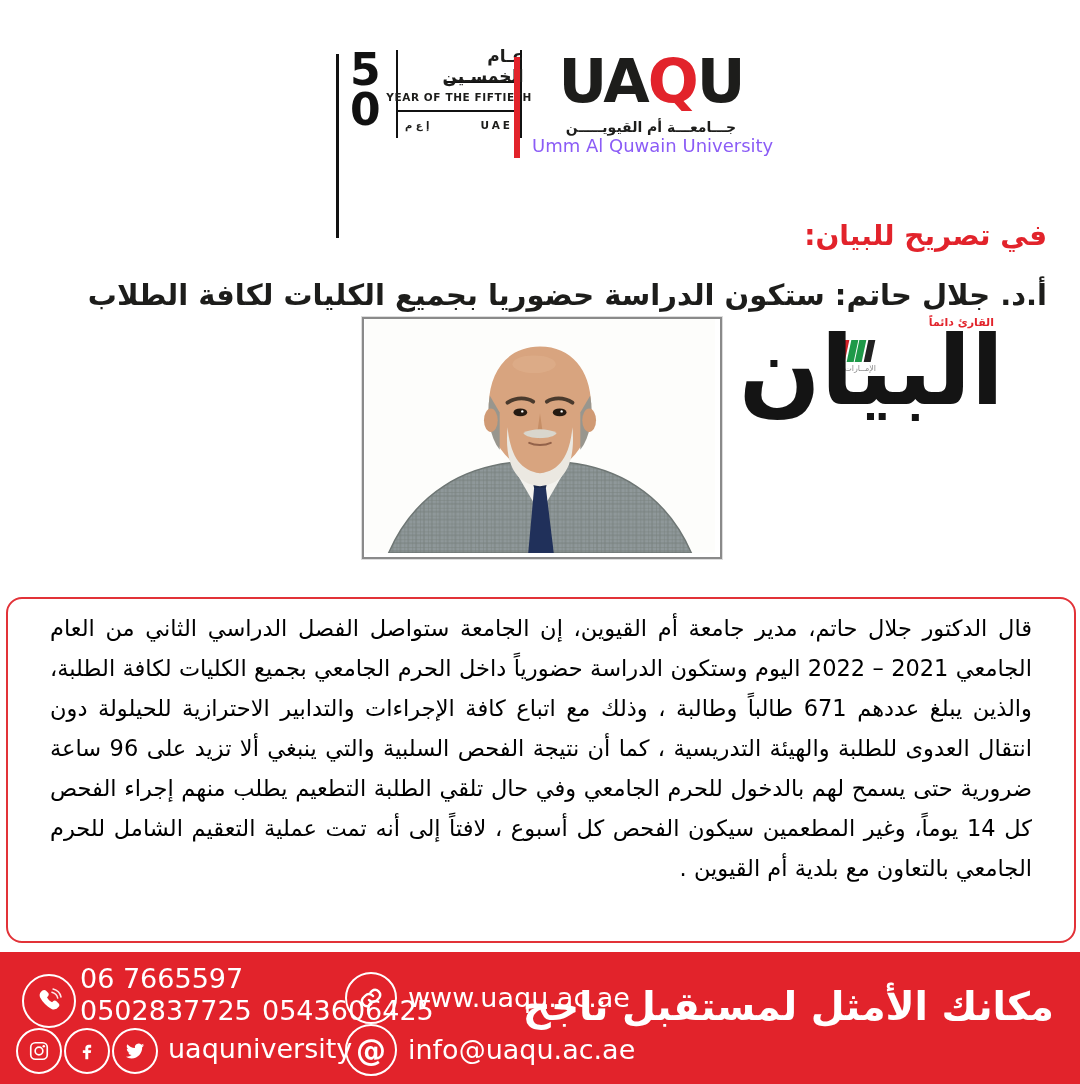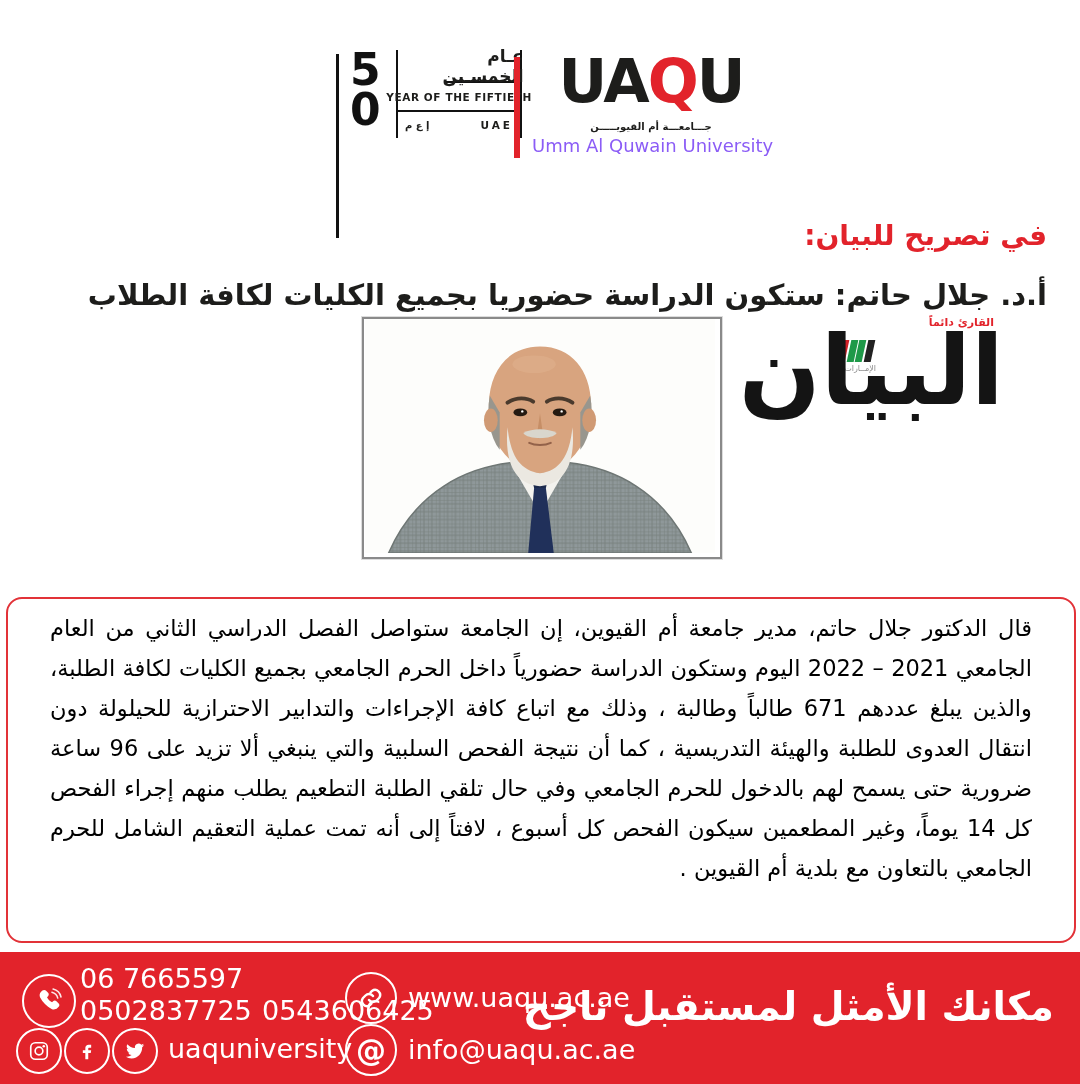--- a/index.html
+++ b/index.html
@@ -14,21 +14,21 @@
   .fifty-table{position:absolute;left:60px;top:8px;width:122px;border-left:2.5px solid #111;border-right:2.5px solid #111;}
   .fifty-row{padding:0 7px;display:flex;align-items:center;justify-content:center;}
   .fifty-ar{height:31px;font-size:17px;font-weight:bold;direction:rtl;border-bottom:2.5px solid #111;margin-left:48px;}
   .fifty-en{height:27px;font-size:10.5px;font-weight:bold;letter-spacing:.6px;border-bottom:2.5px solid #111;white-space:nowrap;}
   .fifty-last{height:26px;justify-content:space-between;font-size:10px;font-weight:bold;}
   .fifty-last .uae{letter-spacing:3px;font-size:10.5px;}
   .red-divider{position:absolute;left:514px;top:57px;width:6px;height:101px;background:#e2232b;}
   .uaqu-logo{position:absolute;left:532px;top:44px;width:238px;text-align:center;}
   .uaqu-letters{font-weight:bold;font-size:60px;line-height:74px;letter-spacing:-2px;color:#1d1d1b;white-space:nowrap;}
   .uaqu-letters .q{color:#e2232b;}
-  .uaqu-ar{direction:rtl;font-size:10px;font-weight:bold;line-height:18px;margin-top:0;white-space:nowrap;}
+  .uaqu-ar{direction:rtl;font-size:14px;font-weight:bold;line-height:18px;margin-top:0;white-space:nowrap;}
   .uaqu-en{font-size:18px;line-height:20px;color:#8b5cf6;white-space:nowrap;text-align:right;}
 
   
   .kicker{position:absolute;right:33px;top:219px;direction:rtl;color:#e2232b;font-weight:bold;font-size:28px;white-space:nowrap;}
   .title{position:absolute;right:33px;top:256px;width:1014px;direction:rtl;text-align:right;color:#1d1d1b;
          font-weight:bold;font-size:29px;line-height:40px;white-space:nowrap;overflow:hidden;}
 
   
   .bayan{position:absolute;left:686px;top:310px;width:340px;height:170px;z-index:1;}
   .bayan-name{position:absolute;right:22px;top:-4px;direction:rtl;font-weight:bold;font-size:96px;line-height:130px;color:#141414;}

